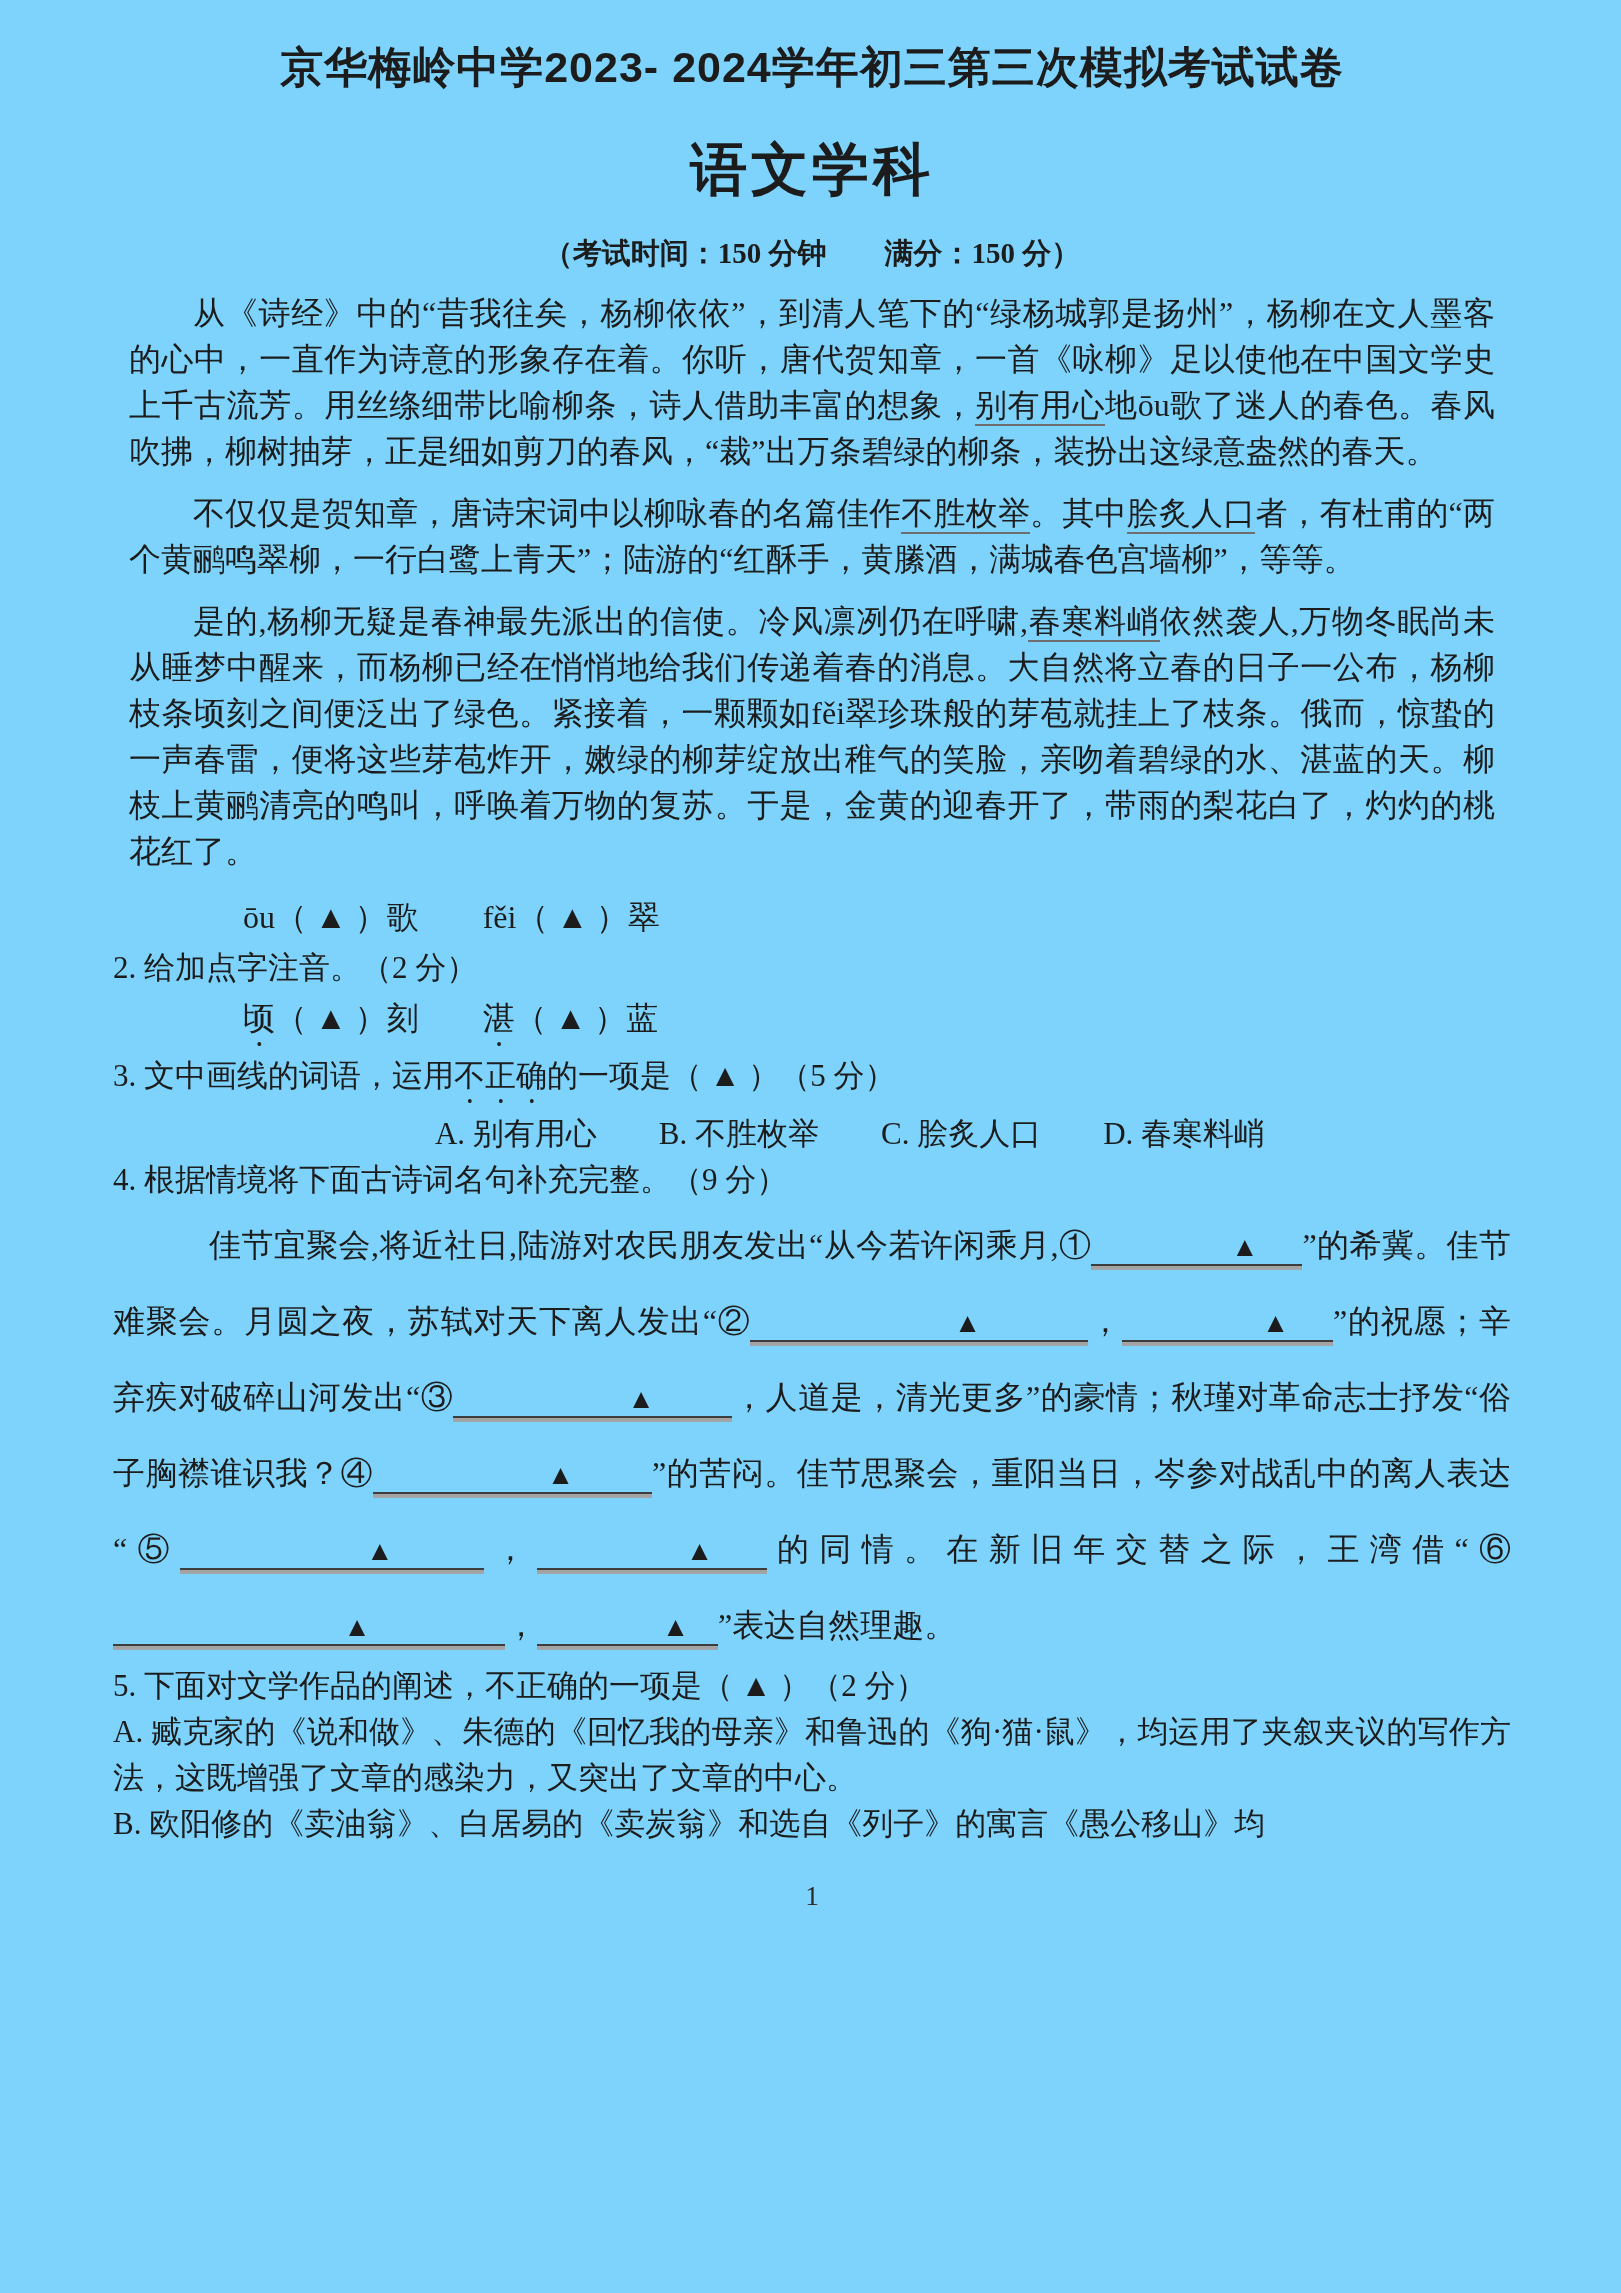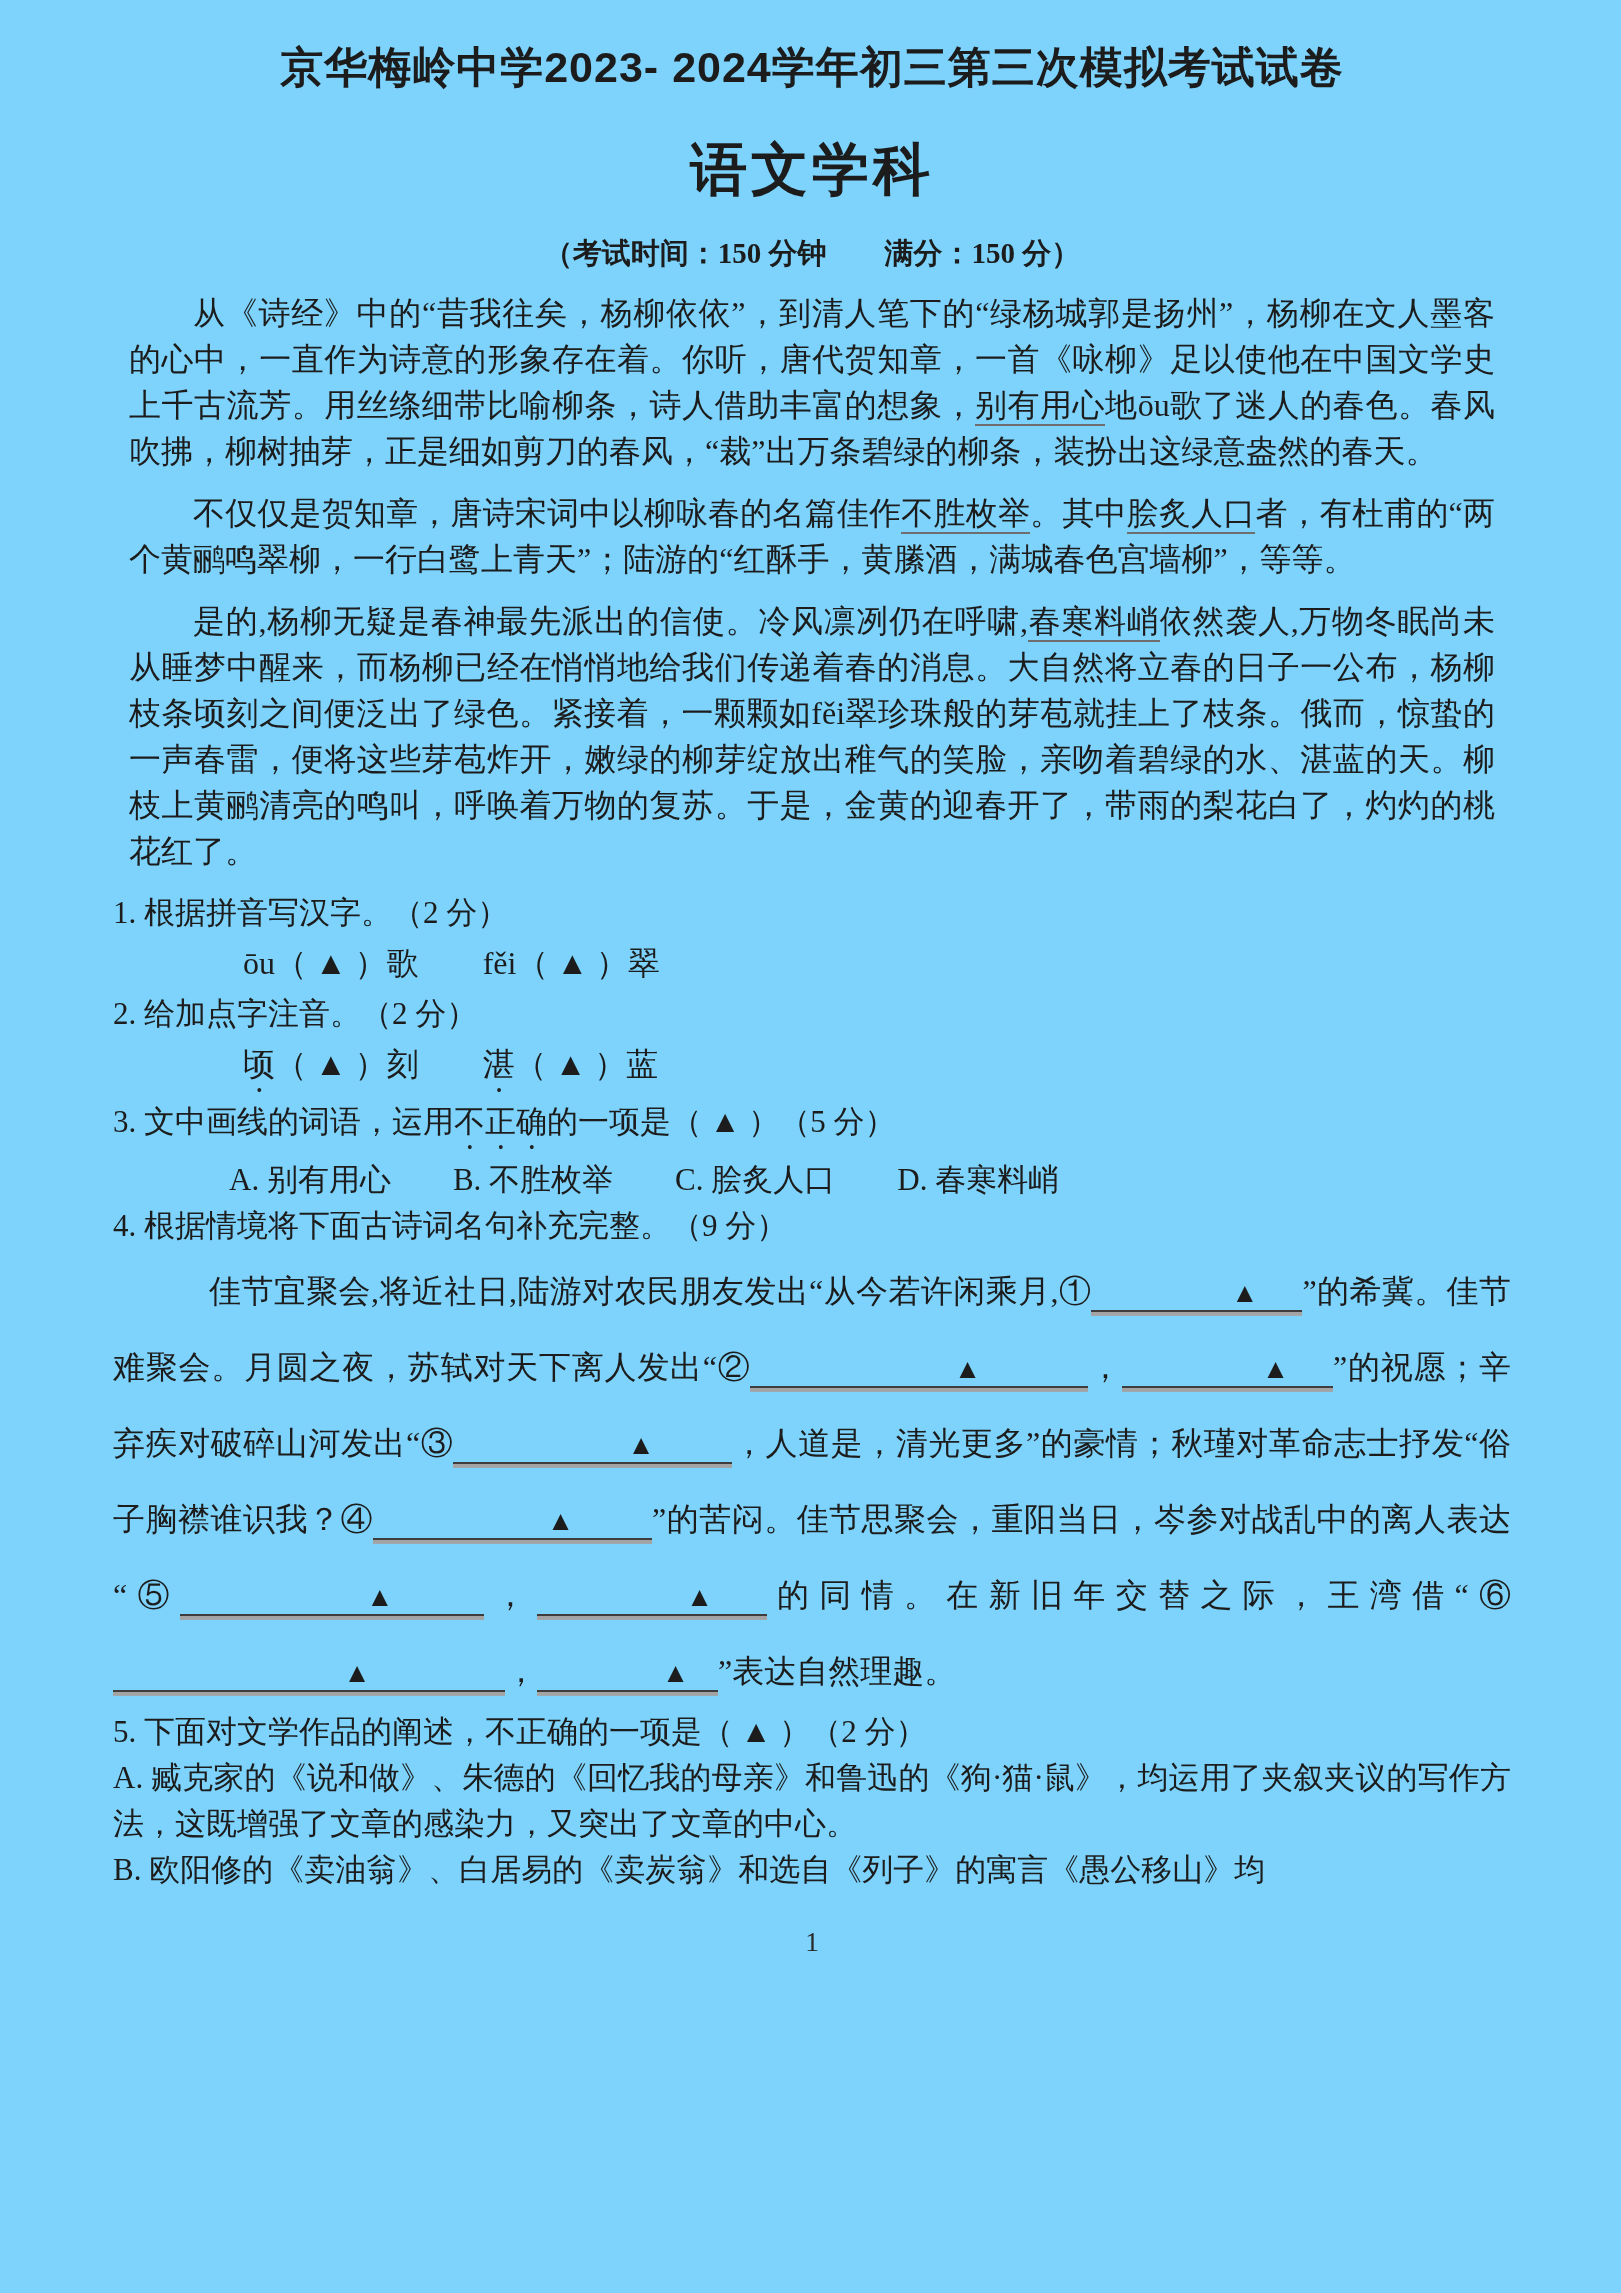--- a/index.html
+++ b/index.html
@@ -69,23 +69,24 @@
     margin:0;
     font-size:31px;
     line-height:46px;
   }
   .q-answer {
     margin:0 0 0 130px;
     font-size:32px;
     line-height:55px;
   }
   .q-options {
-    margin:0 0 0 116px;
+    margin:0 0 0 76px;
     font-size:31px;
     line-height:47px;
+    text-align:center;
   }
   .q4-body {
     margin:3.9px 0 0 0;
     text-indent:3em;
     font-size:32px;
     line-height:76px;
     text-align:justify;
   }
   .q5-option {
     margin:0;
@@ -123,21 +124,20 @@
   <div class="exam-info">（考试时间：150 分钟　　满分：150 分）</div>
 
 
   <div class="passage">
     <p><span>从《诗经》中的“昔我往矣，杨柳依依”，到清人笔下的“绿杨城郭是扬州”，杨柳在文人墨客的心中，一直作为诗意的形象存在着。你听，唐代贺知章，一首《咏柳》足以使他在中国文学史上千古流芳。用丝绦细带比喻柳条，诗人借助丰富的想象，</span><span class="ul">别有用心</span><span>地ōu歌了迷人的春色。春风吹拂，柳树抽芽，正是细如剪刀的春风，“裁”出万条碧绿的柳条，装扮出这绿意盎然的春天。</span></p>
     <p><span>不仅仅是贺知章，唐诗宋词中以柳咏春的名篇佳作</span><span class="ul">不胜枚举</span><span>。其中</span><span class="ul">脍炙人口</span><span>者，有杜甫的“两个黄鹂鸣翠柳，一行白鹭上青天”；陆游的“红酥手，黄縢酒，满城春色宫墙柳”，等等。</span></p>
     <p><span>是的,杨柳无疑是春神最先派出的信使。冷风凛冽仍在呼啸,</span><span class="ul">春寒料峭</span><span>依然袭人,万物冬眠尚未从睡梦中醒来，而杨柳已经在悄悄地给我们传递着春的消息。大自然将立春的日子一公布，杨柳枝条顷刻之间便泛出了绿色。紧接着，一颗颗如fěi翠珍珠般的芽苞就挂上了枝条。俄而，惊蛰的一声春雷，便将这些芽苞炸开，嫩绿的柳芽绽放出稚气的笑脸，亲吻着碧绿的水、湛蓝的天。柳枝上黄鹂清亮的鸣叫，呼唤着万物的复苏。于是，金黄的迎春开了，带雨的梨花白了，灼灼的桃花红了。</span></p>
   </div>
 
   <div class="question">
-    <p class="q-stem"><span>1.</span> <span>根据拼音写汉字。（2 分）</span></p>
     <p class="q-answer"><span>ōu（ ▲ ）歌　　fěi（ ▲ ）翠</span></p>
   </div>
 
   <div class="question">
     <p class="q-stem"><span>2.</span> <span>给加点字注音。（2 分）</span></p>
     <p class="q-answer"><span class="dots">顷</span><span>（ ▲ ）刻　　</span><span class="dots">湛</span><span>（ ▲ ）蓝</span></p>
   </div>
 
   <div class="question">
     <p class="q-stem"><span>3.</span> <span><span>文中画线的词语，运用</span><span class="dots">不正确</span><span>的一项是（ ▲ ）（5 分）</span></span></p>

